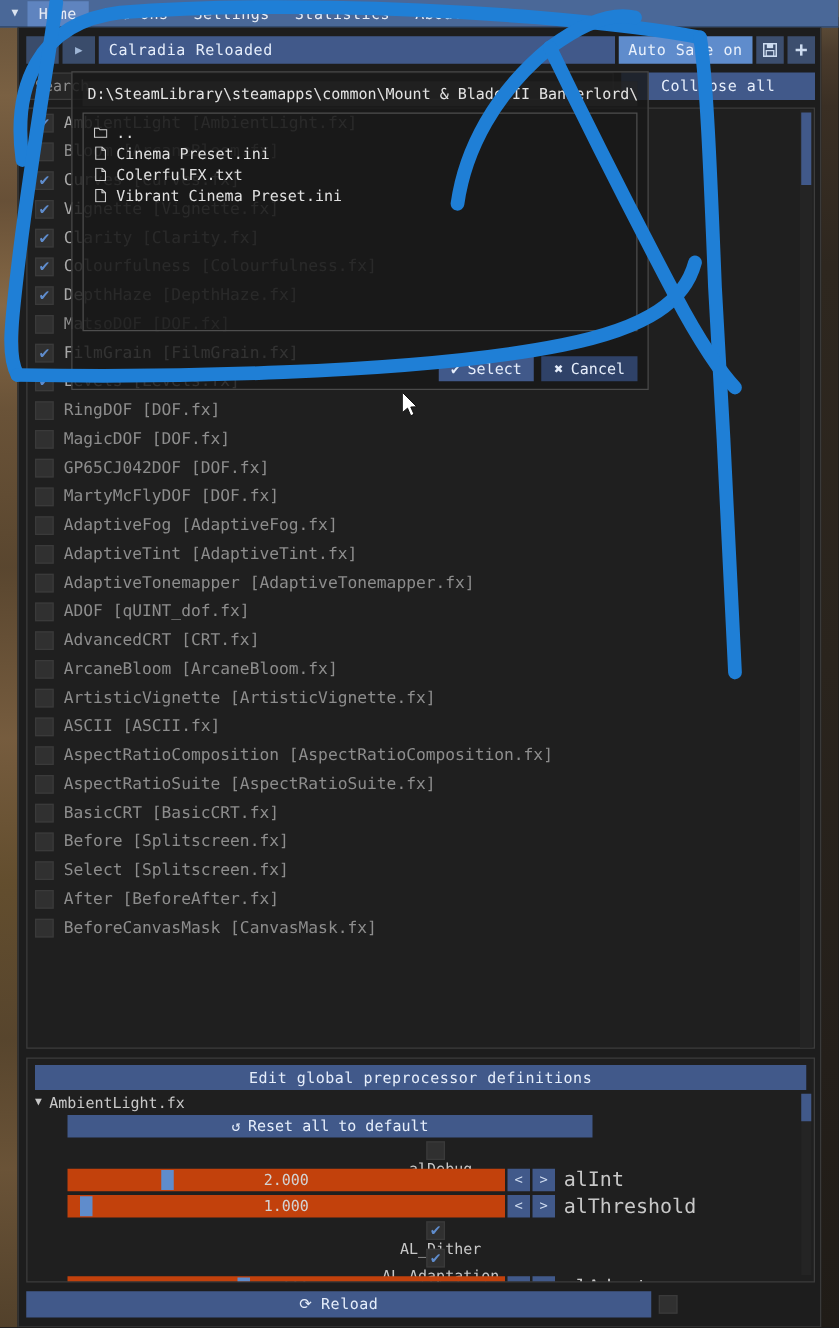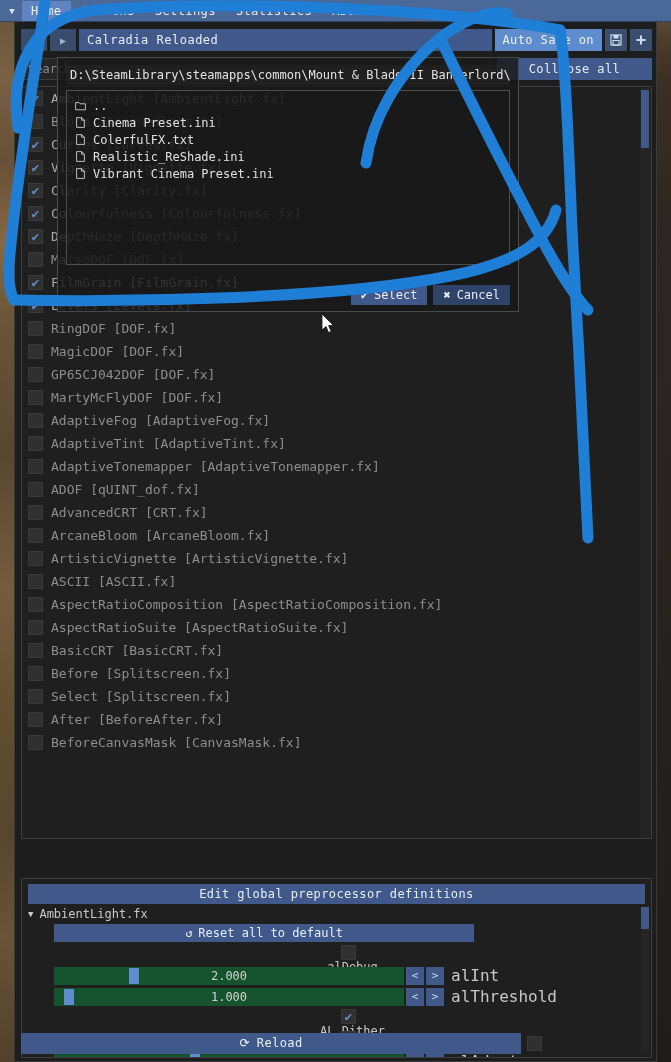--- a/index.html
+++ b/index.html
@@ -190,21 +190,20 @@
     background: #41598a;
   }
 
   
   .pp-panel {
     position: absolute; left: 6px; top: 824px;
     width: 631px; height: 180px;
     background: #1f1f1f;
     border: 1px solid #3d3d3d;
     overflow: hidden;
-    margin-top: 32px;
   }
   .pp-header {
     margin: 5px 6px 0 6px;
     height: 20px;
     background: #41598a;
     color: #e6eefb;
     display: flex; align-items: center; justify-content: center;
     font-size: 12px; letter-spacing: .4px;
   }
   .pp-tree {
@@ -231,21 +230,21 @@
   .pp-check .lbl { color: #c8c8c8; font-size: 12px; }
 
   .pp-slider-row {
     margin: 2px 0 0 32px;
     display: flex; align-items: center;
     height: 19px;
   }
   .slider {
     position: relative;
     width: 350px; height: 18px;
-    background: #14532d;
+    background: #c2410c;
     display: flex; align-items: center; justify-content: center;
   }
   .slider .grab {
     position: absolute;
     top: 1px; width: 10px; height: 16px;
     background: #5f8ccc;
   }
   .slider .sval {
     color: #d3d3d3; font-size: 12px;
     position: relative; z-index: 2;
@@ -649,29 +648,20 @@
             </span>
             <span>ColerfulFX.txt</span>
           </div>
           <div class="dlg-item">
             <span class="fico">
               <svg width="9" height="11" viewBox="0 0 9 11">
                 <path d="M0.6,0.6 H5.6 L8.4,3.2 V10.4 H0.6 Z" fill="none" stroke="#cfcfcf" stroke-width="0.9"></path>
                 <path d="M5.6,0.6 V3.2 H8.4" fill="none" stroke="#cfcfcf" stroke-width="0.9"></path>
               </svg>
             </span>
-            <span>Realistic_ReShade.ini</span>
-          </div>
-          <div class="dlg-item">
-            <span class="fico">
-              <svg width="9" height="11" viewBox="0 0 9 11">
-                <path d="M0.6,0.6 H5.6 L8.4,3.2 V10.4 H0.6 Z" fill="none" stroke="#cfcfcf" stroke-width="0.9"></path>
-                <path d="M5.6,0.6 V3.2 H8.4" fill="none" stroke="#cfcfcf" stroke-width="0.9"></path>
-              </svg>
-            </span>
             <span>Vibrant Cinema Preset.ini</span>
           </div>
         </div>
     </div>
     <div class="dlg-actions">
       <div class="dlg-btn">
         <span>✔</span>
         <span>Select</span>
       </div>
       <div class="dlg-btn cancel">

